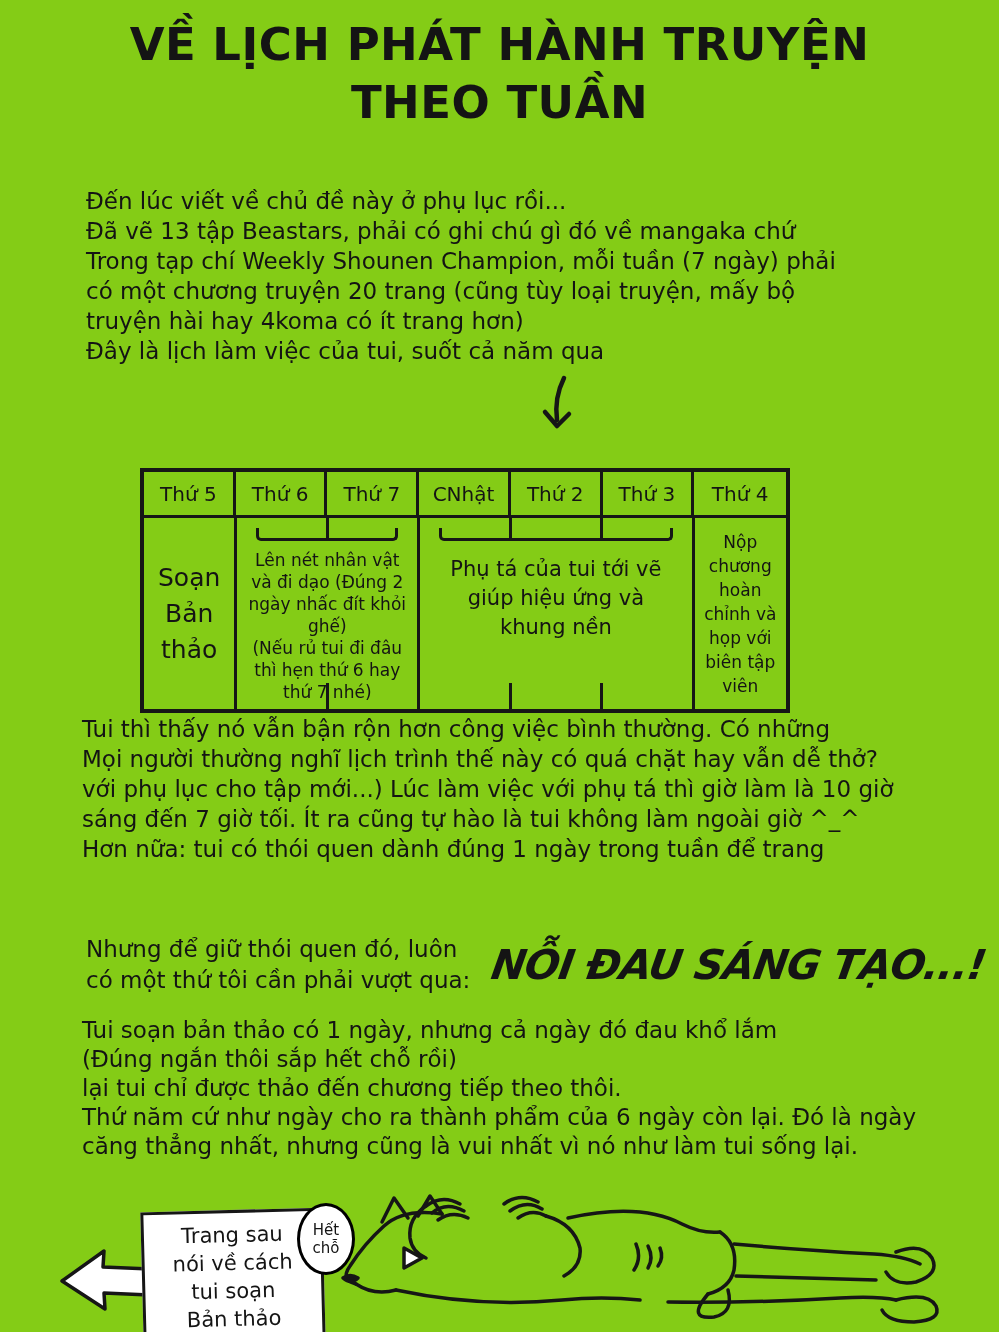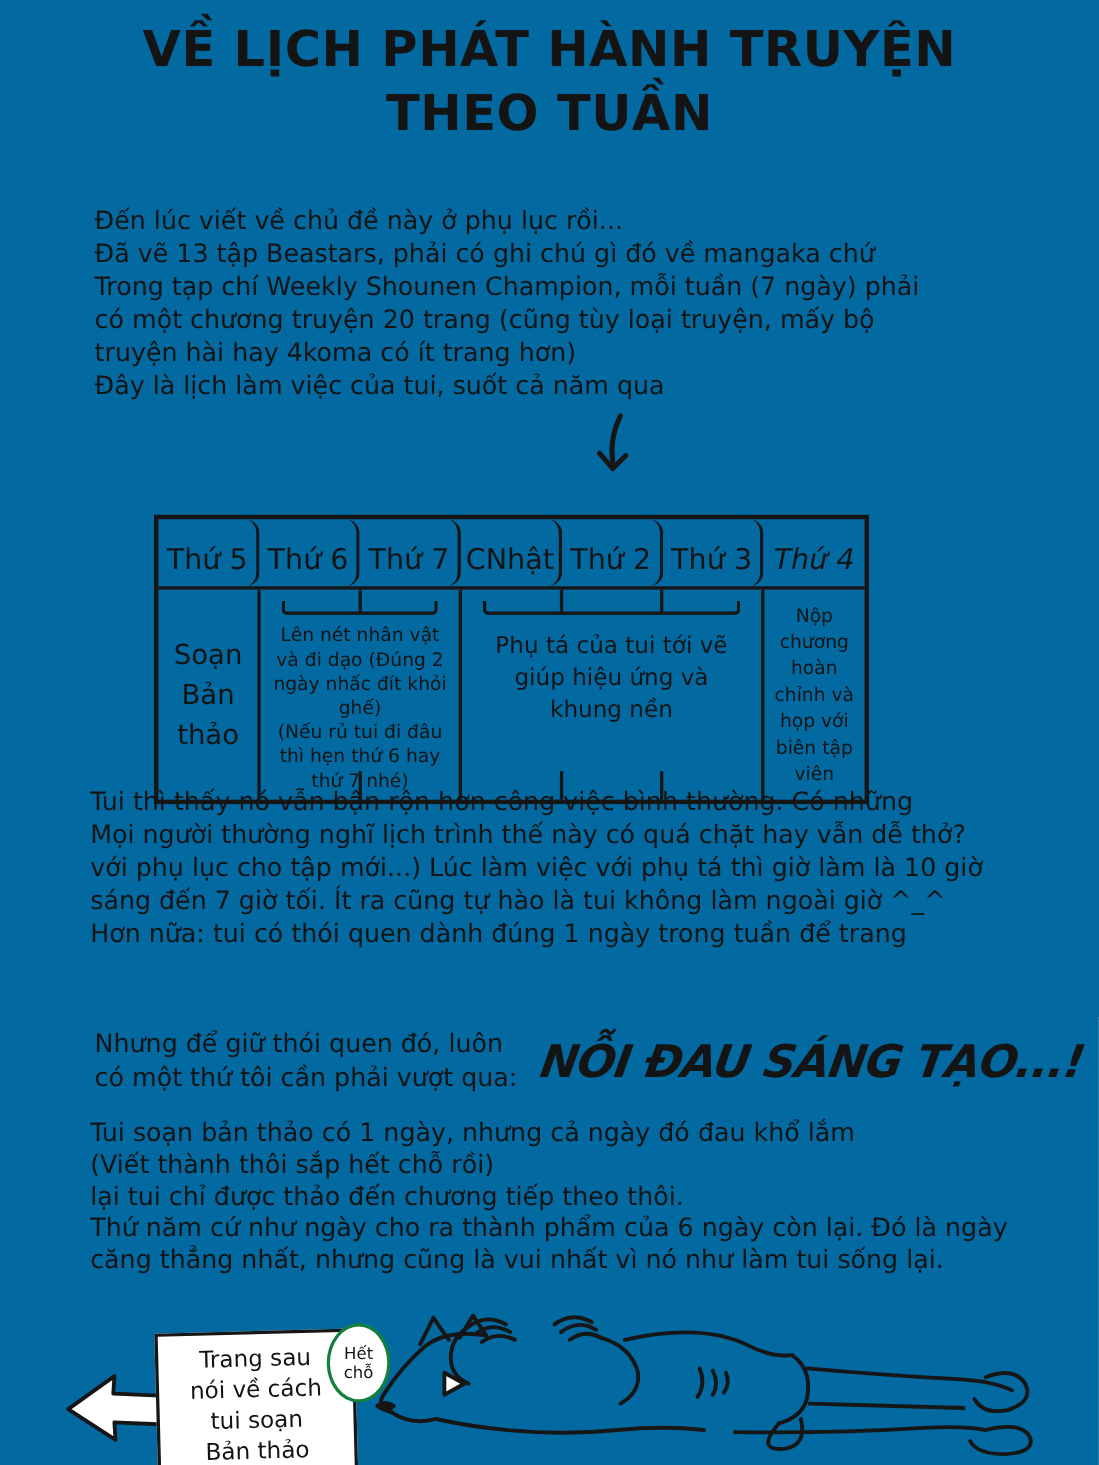--- a/index.html
+++ b/index.html
@@ -1,19 +1,19 @@
 <!DOCTYPE html>
 <html><head>
 <meta charset="utf-8">
 <style>
   * { margin:0; padding:0; box-sizing:border-box; }
   html,body { background:#e8e8e8; }
   .page {
     position:relative; width:999px; height:1332px; margin:0 auto;
-    background:#0369a1; color:#141414; overflow:hidden;
+    background:#84cc16; color:#141414; overflow:hidden;
     font-family:"DejaVu Sans", sans-serif;
   }
   .title {
     position:absolute; top:16px; left:0; width:100%;
     text-align:center; font-size:45px; font-weight:bold;
     line-height:58px; letter-spacing:.5px;
   }
   .title .t-line { display:block; }
   .para { position:absolute; white-space:nowrap; }
   .para .line { display:block; }
@@ -26,23 +26,23 @@
   .sched {
     position:absolute; left:140px; top:468px; width:650px;
     border:4px solid #161616;
   }
   .sched-header {
     display:grid; grid-template-columns:repeat(7,1fr);
     border-bottom:3px solid #161616;
   }
   .hcell {
     border-right:3px solid #161616; text-align:center;
-    font-size:26px; padding:22px 0 9px;border-radius:13px;
-  }
-  .hcell:last-child { border-right:none;font-style:italic; }
+    font-size:20px; padding:10px 0 9px;
+  }
+  .hcell:last-child { border-right:none; }
   .sched-body {
     display:grid; grid-template-columns:repeat(7,1fr);
     min-height:176px;
   }
   .bcell {
     position:relative; border-right:3px solid #161616;
     text-align:center; padding:6px 5px; white-space:normal;
   }
   .bcell:last-child { border-right:none; }
   .span2 { grid-column:span 2; }
@@ -74,21 +74,21 @@
   
   .sign-arrow { position:absolute; left:52px; top:1243px; }
   .sign-box {
     position:absolute; left:142px; top:1210px; width:182px;
     border:3.5px solid #161616; background:#fff;
     transform:rotate(-1.5deg);
     text-align:center; font-size:21px; line-height:28px; padding:8px 4px;
   }
   .bubble {
     position:absolute; left:297px; top:1203px; width:58px; height:72px;
-    border:3px solid #15803d; border-radius:50%;
+    border:3px solid #000000; border-radius:50%;
     display:flex; align-items:center; justify-content:center; text-align:center;
     font-size:15px; line-height:18px; padding:4px; background:#fff;
   }
   .figure { position:absolute; left:330px; top:1186px; }
   svg { display:block; }
 </style>
 </head>
 <body>
 
 <div class="page">
@@ -158,21 +158,21 @@
   <div class="habit">
     <div class="habit-left">
       <span class="line" style="display:block">Nhưng để giữ thói quen đó, luôn</span>
       <span class="line" style="display:block">có một thứ tôi cần phải vượt qua:</span>
     </div>
     <div class="slogan">NỖI ĐAU SÁNG TẠO...!</div>
   </div>
 
   <div class="para body2">
     <span class="line">Tui soạn bản thảo có 1 ngày, nhưng cả ngày đó đau khổ lắm</span>
-    <span class="line">(Viết thành thôi sắp hết chỗ rồi)</span>
+    <span class="line">(Đúng ngắn thôi sắp hết chỗ rồi)</span>
     <span class="line">lại tui chỉ được thảo đến chương tiếp theo thôi.</span>
     <span class="line">Thứ năm cứ như ngày cho ra thành phẩm của 6 ngày còn lại. Đó là ngày</span>
     <span class="line">căng thẳng nhất, nhưng cũng là vui nhất vì nó như làm tui sống lại.</span>
   </div>
 
   <svg class="sign-arrow" width="108" height="74" viewBox="0 0 108 74">
     <path d="M10 38 L52 8 L51 24 L98 26 L97 52 L52 50 L53 66 Z" fill="#ffffff" stroke="#161616" stroke-width="3.5" stroke-linejoin="round"></path>
   </svg>
 
   <div class="sign-box">

